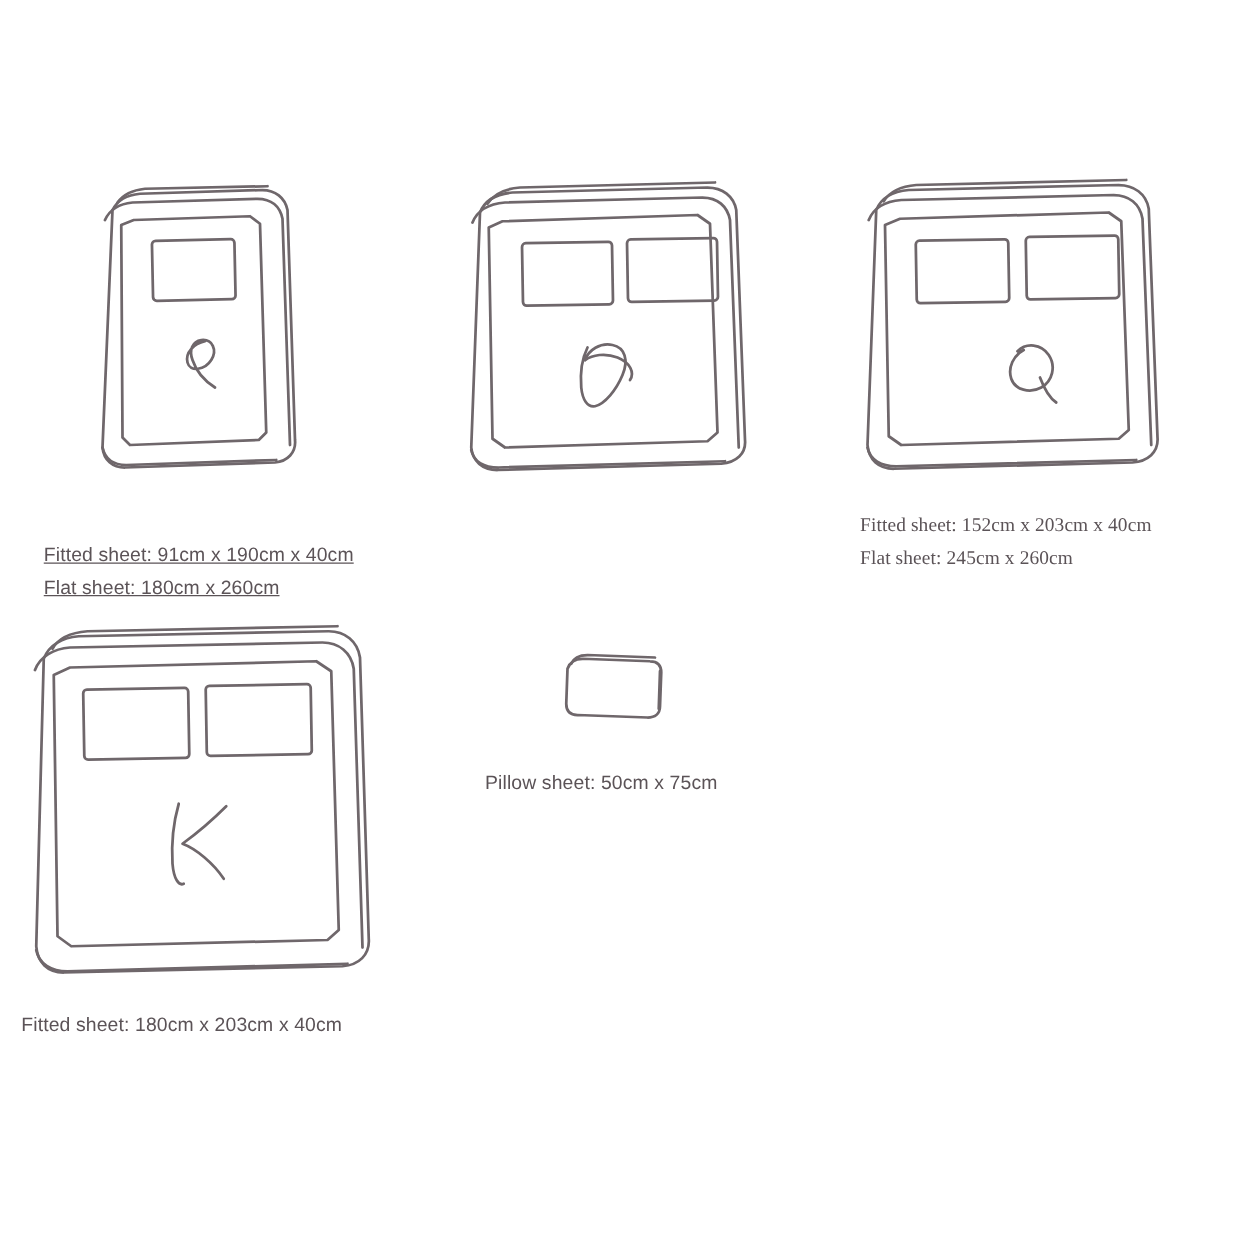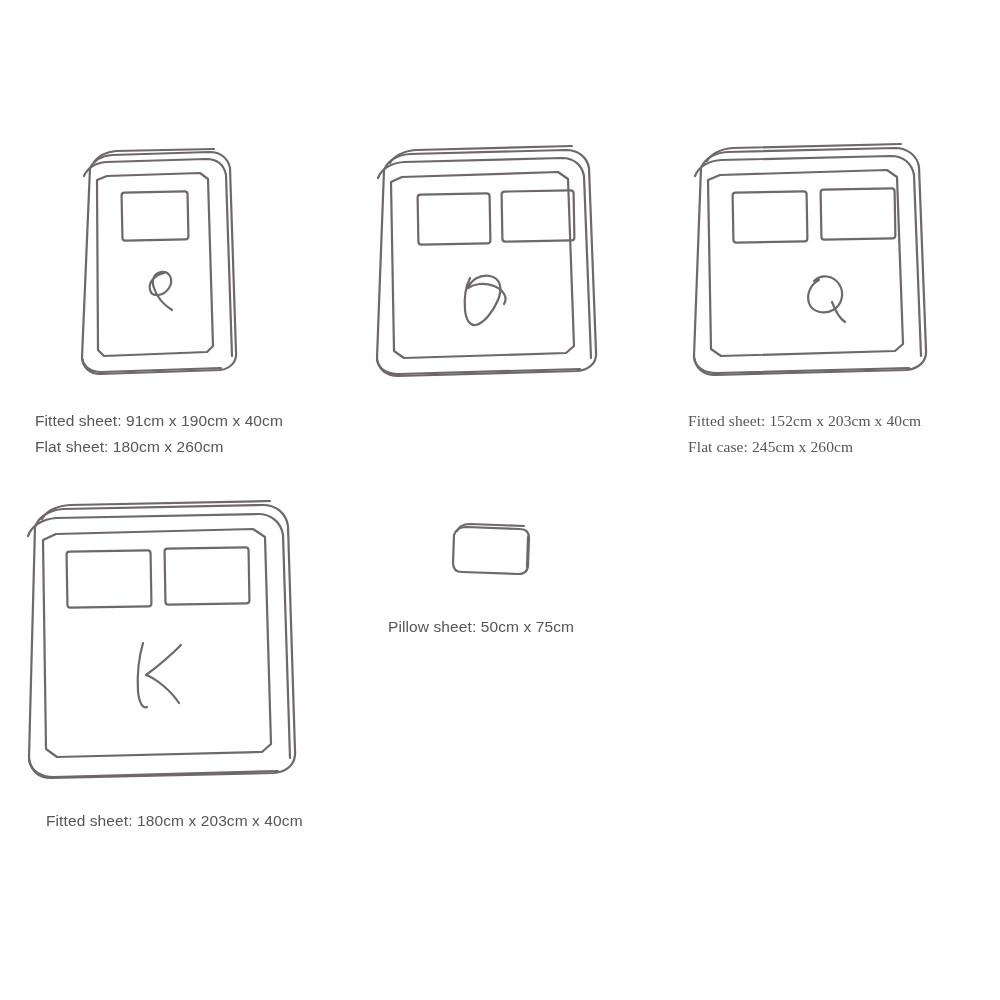--- a/index.html
+++ b/index.html
@@ -37,24 +37,24 @@
     margin: 0;
   }
 
   
   #single-item   { left: 60px;  top: 140px; }
   #double-item   { left: 360px; top: 140px; }
   #queen-item    { left: 675px; top: 140px; }
   #king-item     { left: 5px;   top: 495px; }
   #pillow-item   { left: 440px; top: 515px; }
 
-  #single-caption { left: 35px;  top: 408px; }
+  #single-caption { left: 35px;  top: 432px; text-decoration: underline; }
   #double-caption { left: 355px; top: 408px; }
   #queen-caption  { left: 688px; top: 408px; font-family: Liberation Serif, serif; }
-  #king-caption   { left: 46px;  top: 808px; text-align: right; }
+  #king-caption   { left: 17px;  top: 808px; text-align: right; }
   #pillow-caption { left: 388px; top: 614px; }
 </style>
 </head>
 <body>
 
 <div class="canvas">
 
   <div class="bed-item" id="single-item">
     <svg class="bed-art" width="190" height="250" viewBox="0 0 190 250" fill="none" stroke="#6f676b" stroke-width="2.2" stroke-linecap="round" stroke-linejoin="round">
       <path d="M30 28 C34 20 42 16 52 15 L150 12 C160 12 168 18 170 28 L176 212 C177 222 170 229 160 230 L40 234 C30 234 23 228 22 218 Z"></path>
@@ -93,21 +93,21 @@
       <path d="M19 218 C21 228 30 233 42 233 L234 228"></path>
       <path d="M33 40 L45 35 L212 30 L222 37 L228 204 L220 211 L46 216 L36 209 Z"></path>
       <rect x="58" y="52" width="74" height="50" rx="3" transform="rotate(-1 95 77)"></rect>
       <rect x="146" y="49" width="74" height="50" rx="3" transform="rotate(-1 183 74)"></rect>
       <path d="M144 140 C136 144 131 154 134 163 C137 172 149 175 158 170 C167 165 170 153 164 144 C158 135 146 134 139 141"></path>
       <path d="M157 162 C160 170 164 178 170 182"></path>
     </svg>
   </div>
   <div class="caption" id="queen-caption">
     <div>Fitted sheet: 152cm x 203cm x 40cm</div>
-    <div>Flat case: 245cm x 260cm</div>
+    <div>Flat sheet: 245cm x 260cm</div>
   </div>
 
   <div class="bed-item" id="king-item">
     <svg class="bed-art" width="310" height="300" viewBox="0 0 310 300" fill="none" stroke="#6f676b" stroke-width="2.2" stroke-linecap="round" stroke-linejoin="round">
       <path d="M30 32 C34 21 45 15 58 14 L258 10 C271 10 281 18 283 31 L290 256 C291 269 282 277 269 278 L46 283 C33 283 25 275 24 262 Z"></path>
       <path d="M23 41 C27 30 38 24 51 23 L253 19 C266 19 276 27 278 40 L285 263"></path>
       <path d="M37 24 C42 15 52 11 65 10 L265 6"></path>
       <path d="M24 265 C26 276 36 282 49 282 L273 276"></path>
       <path d="M38 45 L51 39 L248 34 L260 42 L266 249 L257 257 L52 262 L41 254 Z"></path>
       <rect x="62" y="56" width="84" height="56" rx="3" transform="rotate(-1 104 84)"></rect>

